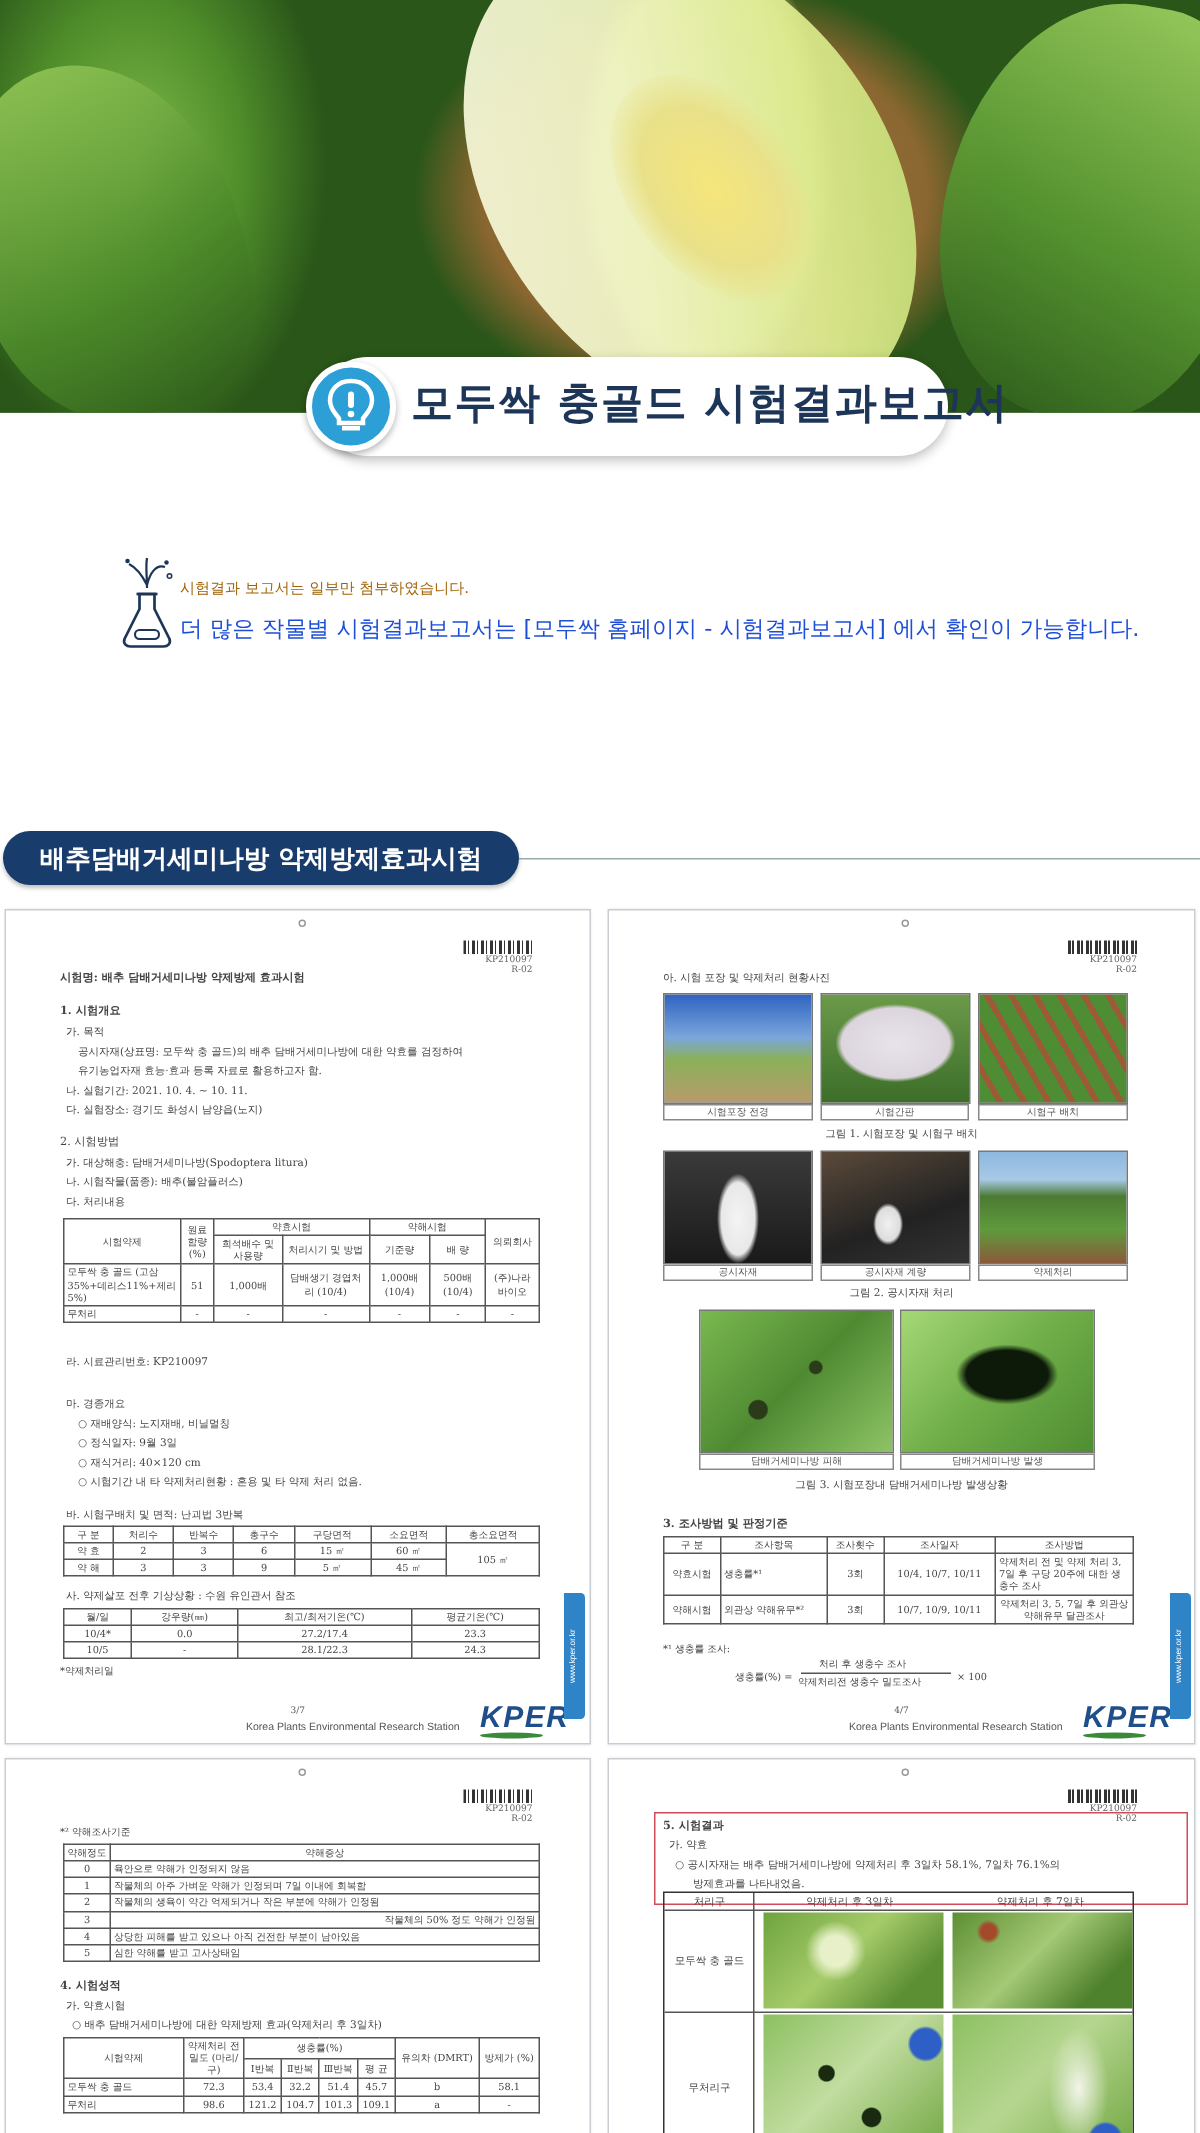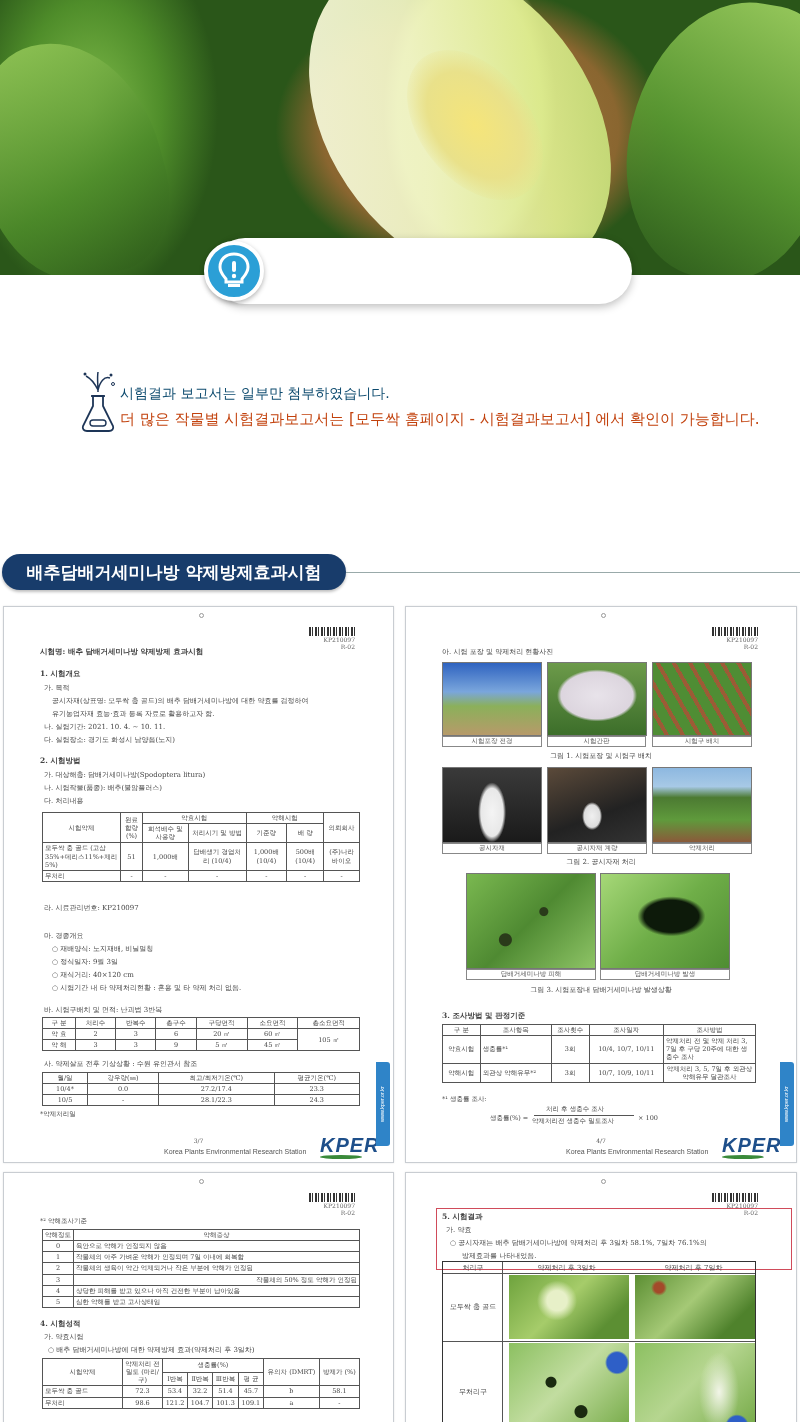--- a/index.html
+++ b/index.html
@@ -13,22 +13,22 @@
   linear-gradient(90deg,#2c5c1c,#3f7a26 30%,#6b5430 50%,#3f7a26 75%,#2b5a1b);}
 .hero .leafL{position:absolute;left:-20px;top:40px;width:180px;height:240px;border-radius:50% 60% 40% 50%;background:linear-gradient(160deg,#9fd15f,#4d8b2a 60%,#2d5a1a);opacity:.85;transform:rotate(-15deg)}
 .hero .leafR{position:absolute;right:-30px;top:0;width:200px;height:280px;border-radius:60% 40% 50% 50%;background:linear-gradient(200deg,#a7d866,#5a9a32 55%,#2c5a1b);opacity:.9;transform:rotate(10deg)}
 .hero .cab{position:absolute;left:150px;top:-60px;width:260px;height:360px;border-radius:50%;background:linear-gradient(120deg,#f7f7e0,#eef2c2 40%,#dbe98c 70%,#b5d46a);transform:rotate(-38deg);left:330px;opacity:.95}
 .hero .cabcore{position:absolute;left:420px;top:40px;width:110px;height:170px;border-radius:50%;background:radial-gradient(ellipse,#f5e57a,#e9e18a 50%,transparent 75%);transform:rotate(-38deg)}
 .title-pill{position:absolute;left:212px;top:238px;width:420px;height:66px;background:#fff;border-radius:33px;box-shadow:0 3px 8px rgba(0,0,0,.25);display:flex;align-items:center}
 .title-icon{position:absolute;left:-8px;top:3px;width:60px;height:60px;border-radius:50%;background:#2b9fd6;border:4px solid #fff;box-shadow:0 2px 5px rgba(0,0,0,.3);display:flex;align-items:center;justify-content:center}
 .title-text{position:absolute;left:62px;top:12px;font-size:28px;font-weight:bold;color:#1d3557;letter-spacing:1px;white-space:nowrap}
 .notice{position:absolute;left:80px;top:370px;width:680px;height:64px}
 .notice .flask{position:absolute;left:0;top:0;width:36px;height:62px}
-.notice .l1{position:absolute;left:40px;top:15px;font-size:14px;color:#0c4a6e;white-space:nowrap}
-.notice .l2{position:absolute;left:40px;top:40px;font-size:15px;color:#c2410c;white-space:nowrap}
+.notice .l1{position:absolute;left:40px;top:15px;font-size:10px;color:#a16207;white-space:nowrap}
+.notice .l2{position:absolute;left:40px;top:40px;font-size:15px;color:#1d4ed8;white-space:nowrap}
 .section-tag{position:absolute;left:2px;top:554px;width:344px;height:36px;background:#183c6b;border-radius:18px;color:#fff;font-size:17px;font-weight:bold;display:flex;align-items:center;justify-content:center;box-shadow:0 2px 3px rgba(0,0,0,.25)}
 .section-line{position:absolute;left:346px;top:572px;width:454px;height:1px;background:#9aa}
 .page{position:absolute;background:#fff;border:1px solid #c9cdd2;box-shadow:0 0 2px rgba(0,0,0,.1);overflow:hidden;font-family:"DejaVu Serif","Liberation Serif",serif;color:#444;font-size:7px;line-height:1.45}
 .p1{left:3px;top:606px;width:391px;height:557px}
 .p2{left:405px;top:606px;width:392px;height:557px}
 .p3{left:3px;top:1172px;width:391px;height:260px}
 .p4{left:405px;top:1172px;width:392px;height:260px}
 .hole{position:absolute;top:6px;left:50%;width:5px;height:5px;border:1px solid #999;border-radius:50%}
 .barcode{position:absolute;right:38px;top:20px;width:46px;height:9px;background:repeating-linear-gradient(90deg,#333 0 2px,#fff 2px 3px,#333 3px 4px,#fff 4px 6px)}
 .bc-text{position:absolute;right:38px;top:29px;font-size:6px;color:#666;text-align:right;line-height:1.2}
@@ -57,20 +57,21 @@
 </div>
 <div class="title-pill">
   <div class="title-icon">
     <svg width="34" height="40" viewBox="0 0 34 40">
       <path d="M17 3 C8 3 3 9 3 16 C3 22 7 25 9 28 L9 31 L25 31 L25 28 C27 25 31 22 31 16 C31 9 26 3 17 3Z" fill="none" stroke="#fff" stroke-width="3"></path>
       <rect x="11" y="33" width="12" height="3" fill="#fff"></rect>
       <rect x="15" y="10" width="4" height="11" rx="2" fill="#fff"></rect>
       <circle cx="17" cy="25" r="2.2" fill="#fff"></circle>
     </svg>
   </div>
+  <div class="title-text">모두싹 충골드 시험결과보고서</div>
 </div>
 
 <div class="notice">
   <div class="flask">
     <svg width="36" height="62" viewBox="0 0 36 62">
       <path d="M18 20 C14 12 10 8 6 6 M18 20 C20 12 24 6 30 8 M18 22 C18 14 17 8 18 2" fill="none" stroke="#1d3557" stroke-width="1.5"></path>
       <circle cx="5" cy="4" r="1.5" fill="#1d3557"></circle>
         <circle cx="31" cy="5" r="1.5" fill="#1d3557"></circle>
         <circle cx="33" cy="14" r="1.5" fill="none" stroke="#1d3557"></circle>
       <path d="M13 26 L13 36 L3 56 C2 59 4 61 7 61 L29 61 C32 61 34 59 33 56 L23 36 L23 26 Z" fill="none" stroke="#1d3557" stroke-width="1.8"></path>
@@ -89,21 +90,21 @@
   <div class="hole"></div>
   <div class="barcode"></div>
   <div class="bc-text"><span>KP210097</span><br><span>R-02</span></div>
   <div class="txt" style="left:36px;top:40px;font-size:7.5px;font-weight:bold">시험명: 배추 담배거세미나방 약제방제 효과시험</div>
   <div class="txt" style="left:36px;top:62px;font-size:7.5px;font-weight:bold">1. 시험개요</div>
   <div class="txt" style="left:40px;top:76px">가. 목적</div>
   <div class="txt" style="left:48px;top:89px">공시자재(상표명: 모두싹 충 골드)의 배추 담배거세미나방에 대한 약효를 검정하여</div>
   <div class="txt" style="left:48px;top:102px">유기농업자재 효능·효과 등록 자료로 활용하고자 함.</div>
   <div class="txt" style="left:40px;top:115px">나. 실험기간: 2021. 10. 4. ~ 10. 11.</div>
   <div class="txt" style="left:40px;top:128px">다. 실험장소: 경기도 화성시 남양읍(노지)</div>
-  <div class="txt" style="left:36px;top:149px;font-size:7.5px;font-weight:bold">2. 시험방법</div>
+  <div class="txt" style="left:36px;top:149px;font-size:7.5px;font-weight:normal">2. 시험방법</div>
   <div class="txt" style="left:40px;top:163px">가. 대상해충: 담배거세미나방(Spodoptera litura)</div>
   <div class="txt" style="left:40px;top:176px">나. 시험작물(품종): 배추(불암플러스)</div>
   <div class="txt" style="left:40px;top:189px">다. 처리내용</div>
 
   <table class="doc" style="left:38px;top:205px;width:318px">
     <tbody>
         <tr>
       <td rowspan="2" style="width:78px">시험약제</td>
       <td rowspan="2" style="width:22px">원료 함량 (%)</td>
       <td colspan="2">약효시험</td>
@@ -154,21 +155,21 @@
           <td>총구수</td>
           <td>구당면적</td>
           <td>소요면적</td>
           <td>총소요면적</td>
     </tr>
     <tr>
       <td>약 효</td>
           <td>2</td>
           <td>3</td>
           <td>6</td>
-          <td>20 ㎡</td>
+          <td>15 ㎡</td>
           <td>60 ㎡</td>
           <td rowspan="2">105 ㎡</td>
     </tr>
     <tr>
       <td>약 해</td>
           <td>3</td>
           <td>3</td>
           <td>9</td>
           <td>5 ㎡</td>
           <td>45 ㎡</td>

